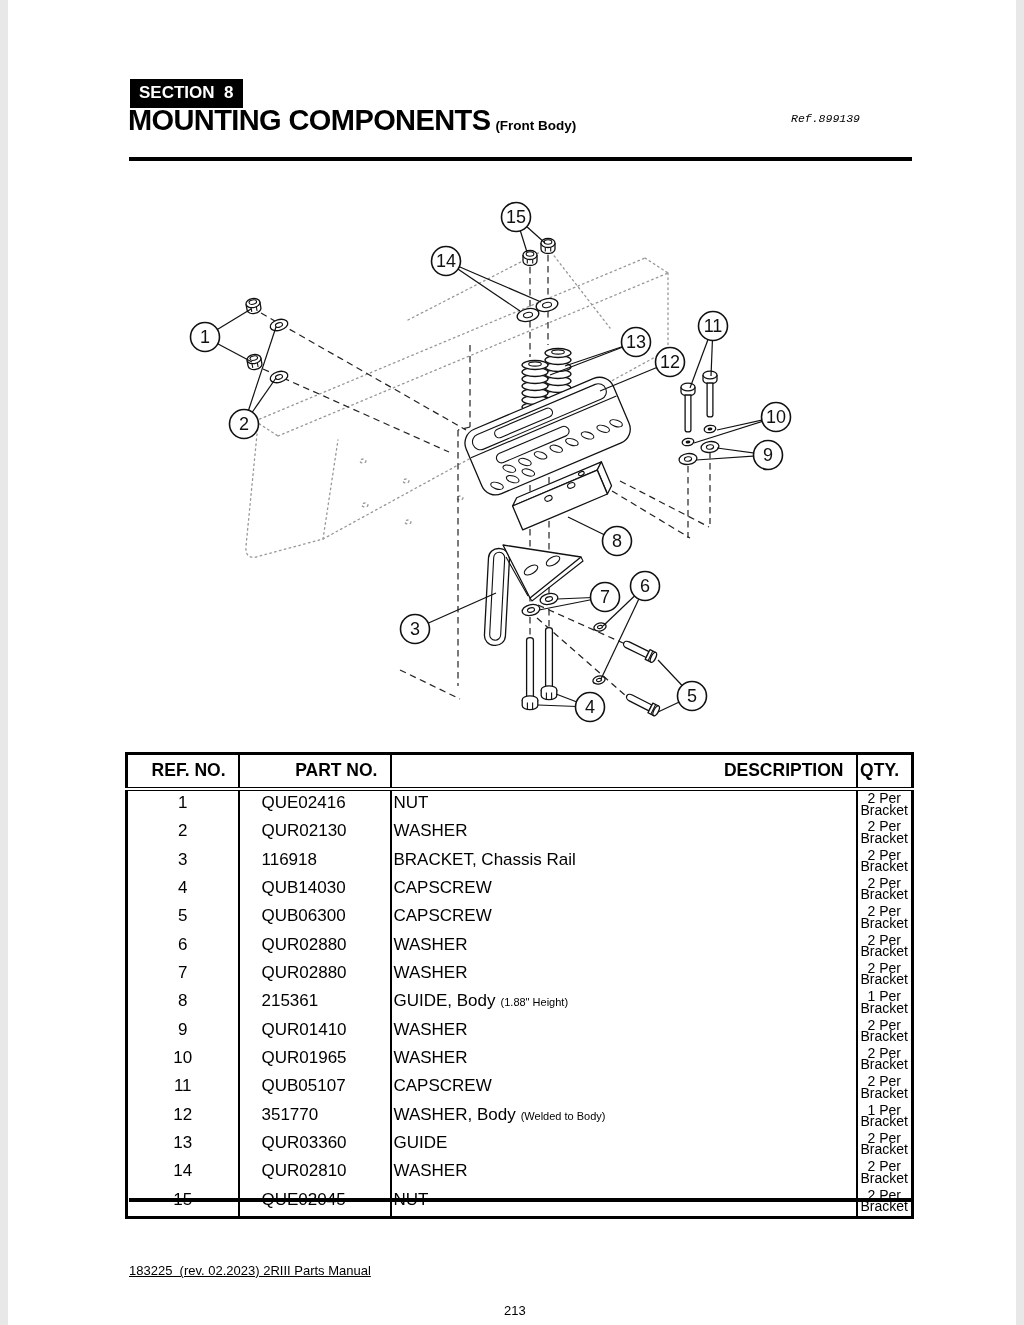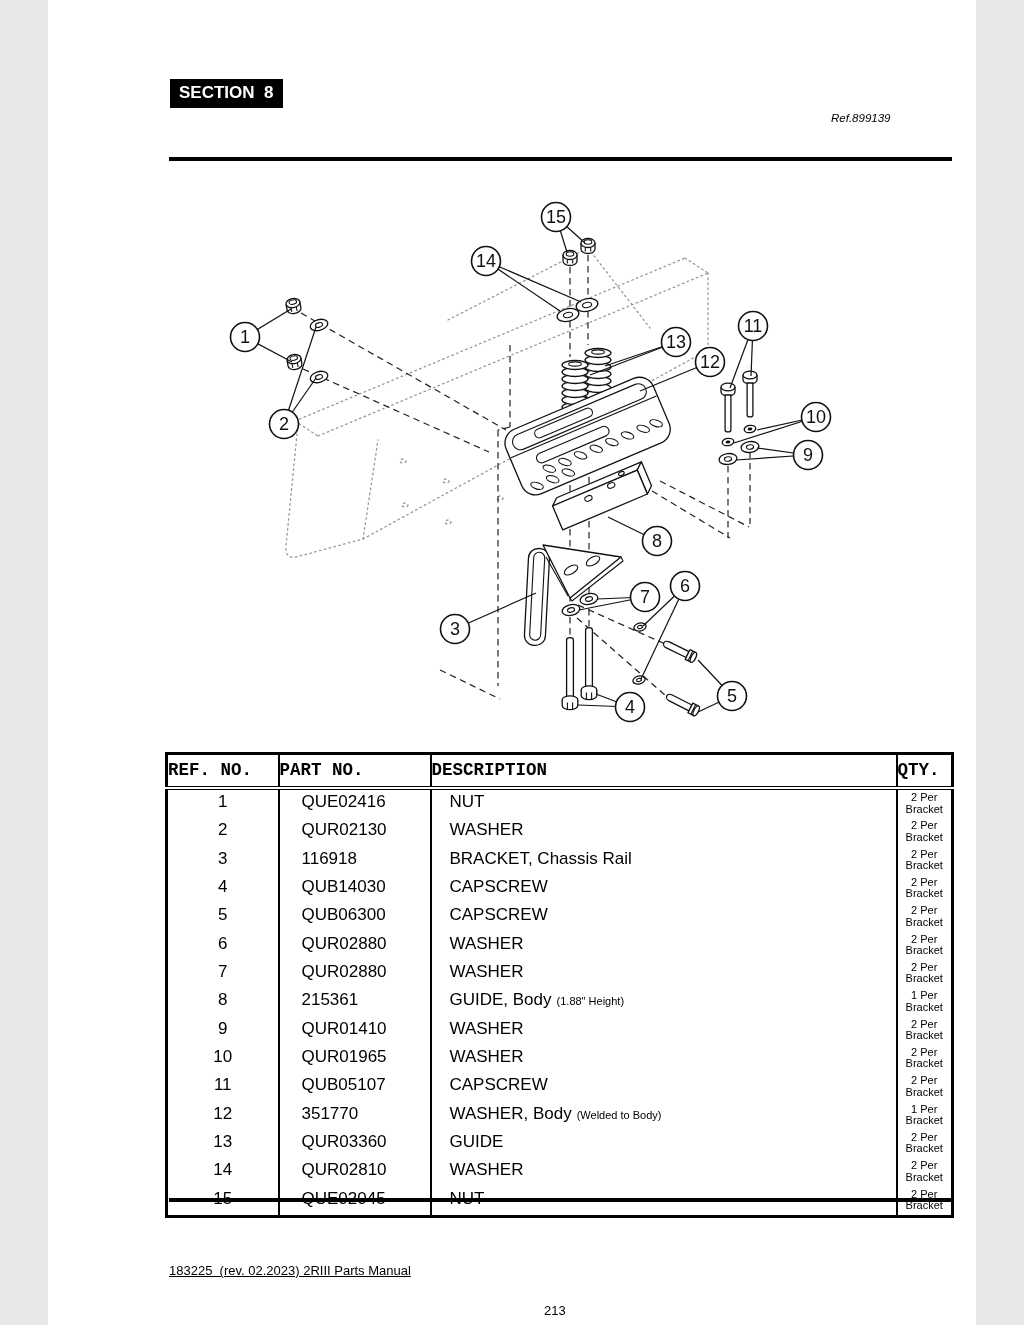--- a/index.html
+++ b/index.html
@@ -1,28 +1,28 @@
 <!DOCTYPE html>
 <html><head>
 <meta charset="utf-8">
 <style>
   html,body{margin:0;padding:0;background:#e8e8e8;}
   .page{
-    position:relative;width:928px;height:1325px;background:#ffffff;
+    position:relative;width:1008px;height:1325px;background:#ffffff;
     font-family:"Liberation Sans",sans-serif;color:#000;overflow:hidden;
     margin:0 auto;
   }
   .section-box{
     position:absolute;left:122px;top:79px;background:#000;color:#fff;
     font-size:17px;font-weight:bold;padding:4px 10px 5px 9px;white-space:pre;
   }
   .title-row{position:absolute;left:120px;top:104px;white-space:nowrap;}
   .title{font-size:29px;font-weight:bold;letter-spacing:-0.6px;}
   .title-suffix{font-size:13.5px;font-weight:bold;margin-left:5px;}
-  .ref-note{position:absolute;left:783px;top:112px;font-size:11.5px;font-style:italic;}
+  .ref-note{position:absolute;left:783px;top:112px;font-size:11.5px;font-style:italic;font-family:Liberation Mono, monospace;}
   .rule{position:absolute;left:121px;width:783px;background:#000;}
   .rule-top{top:157px;height:4px;}
   .rule-bottom{top:1198px;height:4px;}
   svg.diagram{position:absolute;left:0;top:0;width:1024px;height:1325px;}
 
   
   .part{fill:#fff;stroke:#111;stroke-width:1.3;stroke-linejoin:round;}
   .pline{fill:none;stroke:#111;stroke-width:1.1;}
   .phantom{fill:none;stroke:#979797;stroke-width:1.3;stroke-dasharray:1.6 3.4;stroke-linecap:round;}
   .dash{fill:none;stroke:#222;stroke-width:1.2;stroke-dasharray:6.5 4.5;}
@@ -30,40 +30,43 @@
   .callout-circle{fill:#fff;stroke:#111;stroke-width:1.6;}
   .callout-num{font-family:"Liberation Sans",sans-serif;font-size:18px;fill:#111;text-anchor:middle;}
 
   
   .parts-table{
     position:absolute;left:117px;top:752px;width:789px;
     border-collapse:collapse;table-layout:fixed;border:3px solid #000;
   }
   .parts-table th,.parts-table td{border-left:2px solid #000;border-right:2px solid #000;}
   .parts-table thead th{
-    font-size:17.5px;font-weight:bold;text-align:left;
-    padding:5px 3px 6px 0;border-bottom:4px double #000;font-family:Liberation Mono, monospace;
+    font-size:17.5px;font-weight:bold;text-align:right;
+    padding:5px 12px 6px 0;border-bottom:4px double #000;
   }
   .parts-table td{height:26.33px;vertical-align:top;font-size:17px;line-height:24px;
     padding:0;overflow:hidden;}
   td.c-ref{text-align:center;}
   td.c-part{padding-left:22px;}
-  td.c-desc{padding-left:18px;margin-left:13px;}
+  td.c-desc{padding-left:2px;margin-left:13px;}
   .desc-note{font-size:11px;margin-left:5px;}
-  td.c-qty{font-size:11px;line-height:11.5px;text-align:center;padding-top:2px;}
+  td.c-qty{font-size:14px;line-height:11.5px;text-align:center;padding-top:2px;}
 
   .footer-left{position:absolute;left:121px;top:1263px;font-size:13px;white-space:pre;text-decoration:underline;}
   .footer-page{position:absolute;left:496px;top:1263px;font-size:13px;margin-top:40px;}
 </style>
 </head>
 <body>
 
 <div class="page">
 
   <div class="section-box">SECTION  8</div>
+  <div class="title-row">
+    <span class="title">MOUNTING COMPONENTS</span><span class="title-suffix">(Front Body)</span>
+  </div>
   <div class="ref-note">Ref.899139</div>
   <div class="rule rule-top"></div>
 
   <svg class="diagram" viewBox="0 0 1024 1325" xmlns="http://www.w3.org/2000/svg">
     <defs>
       <g id="washerLg">
           <ellipse class="part" rx="11" ry="6.3"></ellipse>
           <ellipse class="pline" rx="4.6" ry="2.6"></ellipse>
         </g>
       <g id="washerMd">

